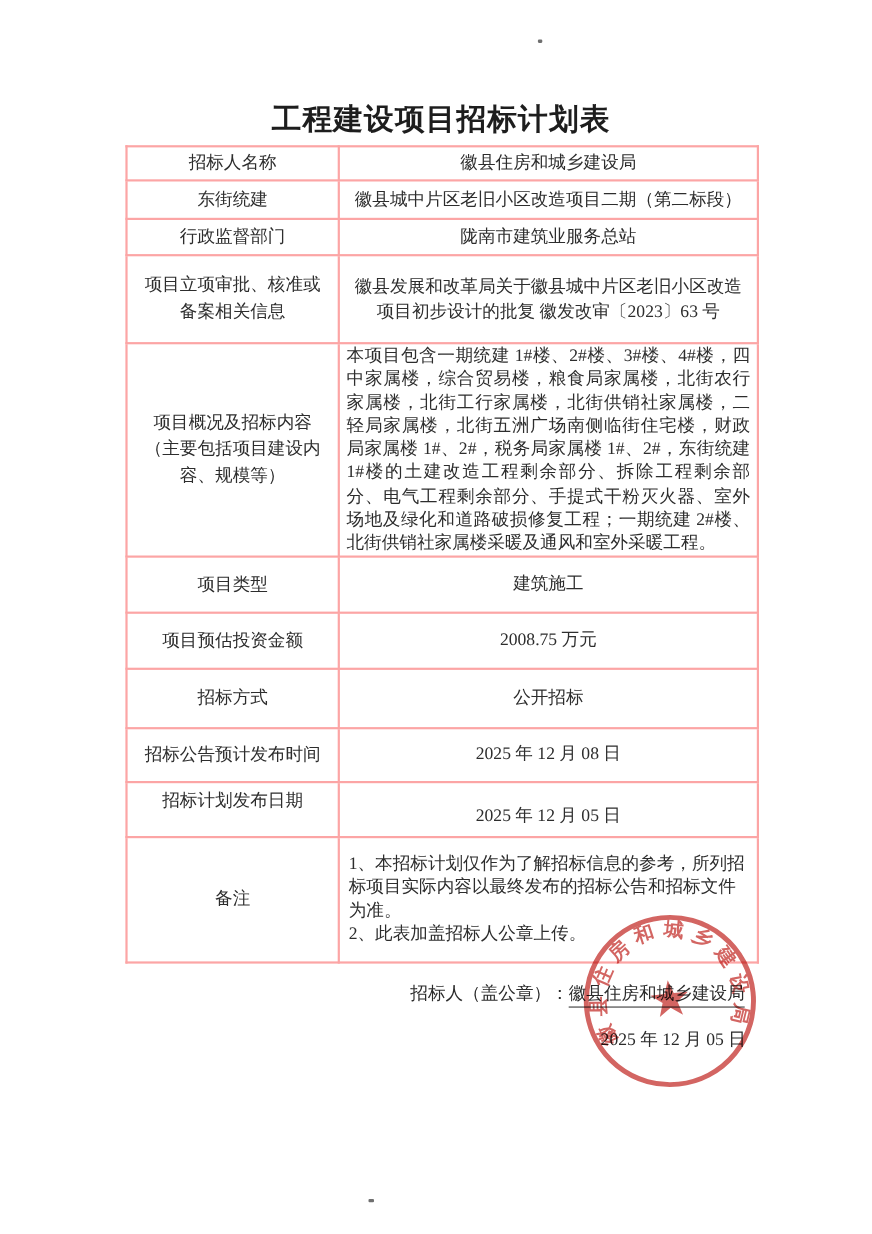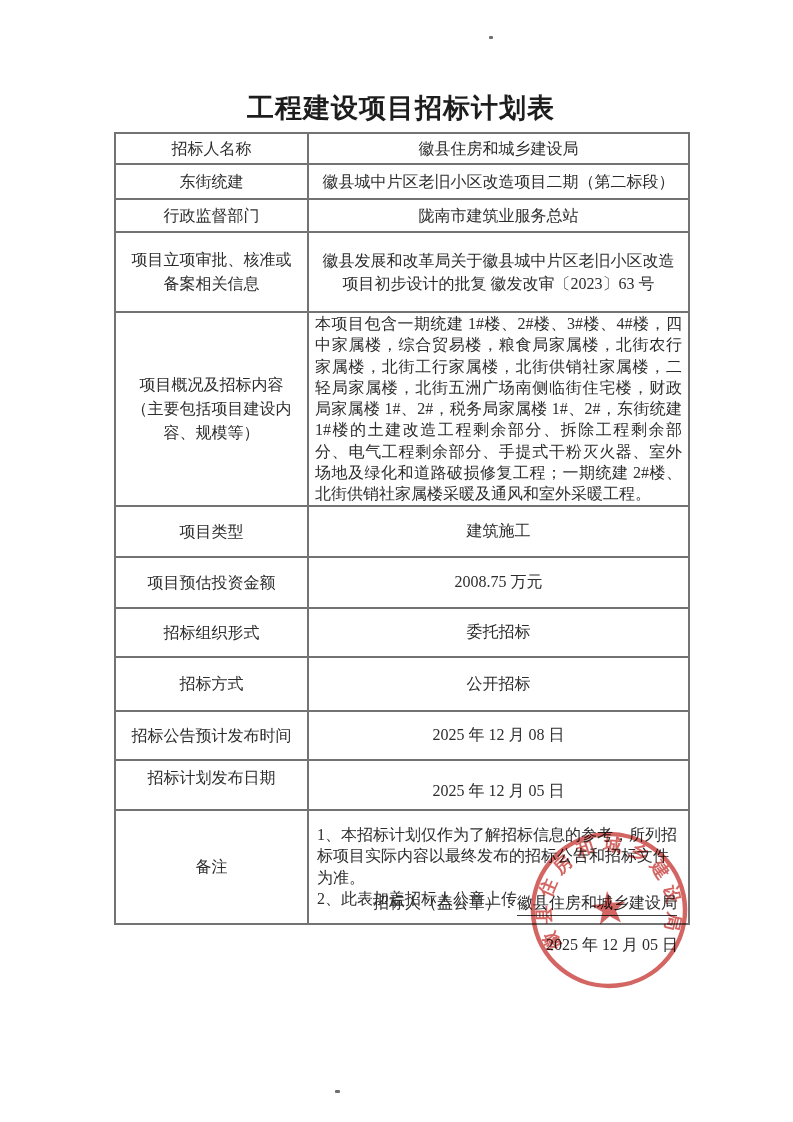--- a/index.html
+++ b/index.html
@@ -24,21 +24,21 @@
   table.bid-table {
     position: absolute;
     left: 114px; top: 132px;
     width: 574px;
     border-collapse: collapse;
     table-layout: fixed;
     font-size: 16px;
     color: #2d2d2d;
   }
   .bid-table td {
-    border: 2px solid #737373;
+    border: 2px solid #fca5a5;
     vertical-align: middle;
     overflow: hidden;
   }
   .bid-table td.label {
     text-align: center;
     padding: 2px 8px;
     line-height: 23px;
   }
   .bid-table td.value {
     text-align: center;
@@ -149,24 +149,20 @@
         <td class="value">本项目包含一期统建 1#楼、2#楼、3#楼、4#楼，四中家属楼，综合贸易楼，粮食局家属楼，北街农行家属楼，北街工行家属楼，北街供销社家属楼，二轻局家属楼，北街五洲广场南侧临街住宅楼，财政局家属楼 1#、2#，税务局家属楼 1#、2#，东街统建 1#楼的土建改造工程剩余部分、拆除工程剩余部分、电气工程剩余部分、手提式干粉灭火器、室外场地及绿化和道路破损修复工程；一期统建 2#楼、北街供销社家属楼采暖及通风和室外采暖工程。</td>
       </tr>
       <tr class="r6">
         <td class="label">项目类型</td>
         <td class="value">建筑施工</td>
       </tr>
       <tr class="r7">
         <td class="label">项目预估投资金额</td>
         <td class="value">2008.75 万元</td>
       </tr>
-      <tr class="r8">
-        <td class="label">招标组织形式</td>
-        <td class="value">委托招标</td>
-      </tr>
       <tr class="r9">
         <td class="label">招标方式</td>
         <td class="value">公开招标</td>
       </tr>
       <tr class="r10">
         <td class="label">招标公告预计发布时间</td>
         <td class="value">2025 年 12 月 08 日</td>
       </tr>
       <tr class="r11">
         <td class="label">招标计划发布日期</td>

